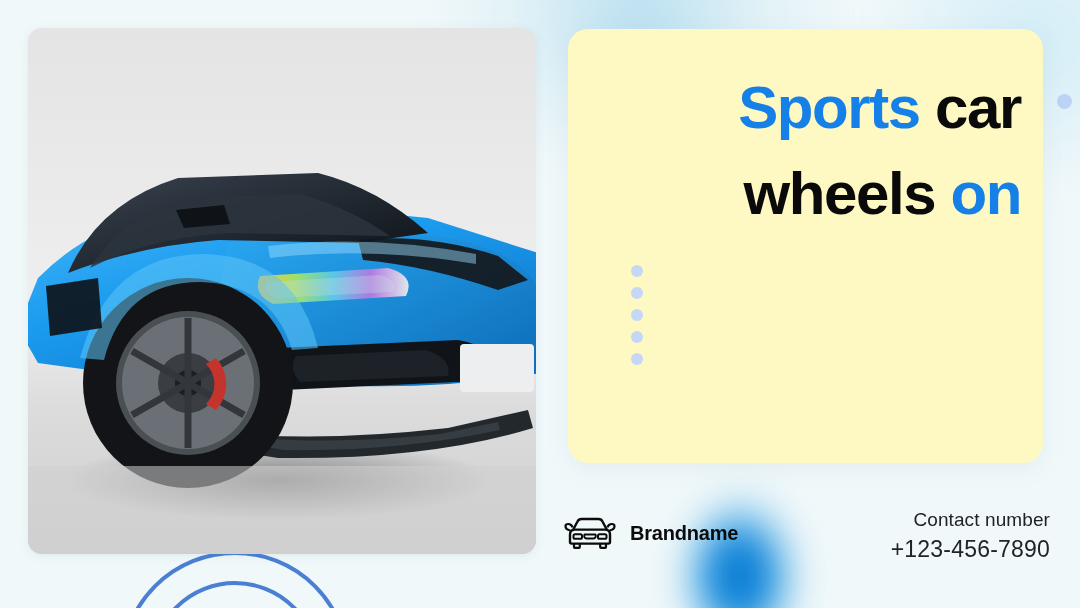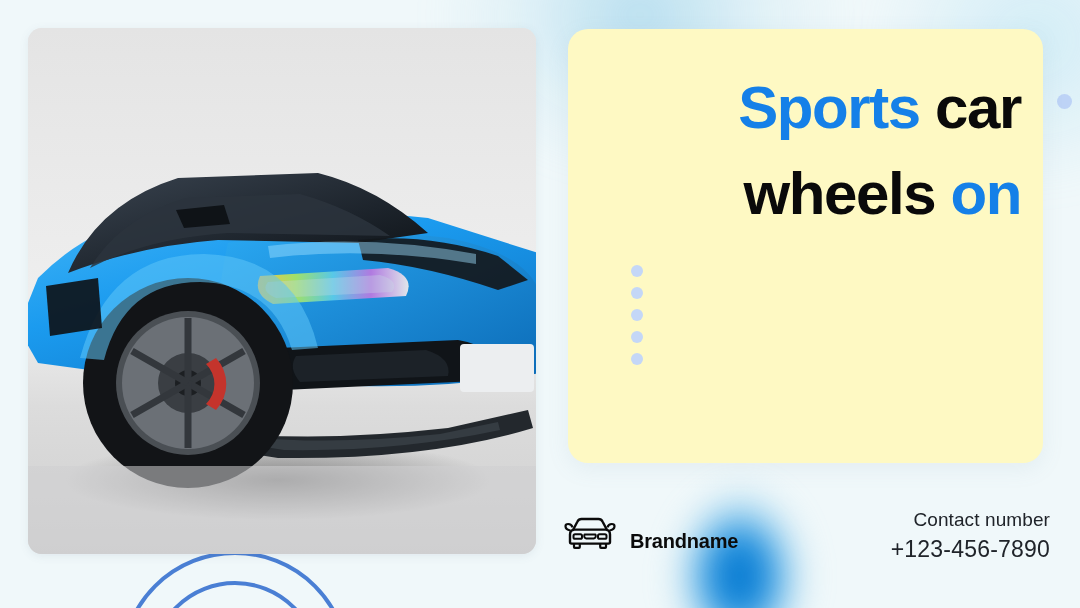--- a/index.html
+++ b/index.html
@@ -144,21 +144,21 @@
     color: #3b3f45;
     letter-spacing: 0.05px;
   }
 
   
   .brand {
     position: absolute;
     left: 562px;
     top: 513px;
     display: flex;
-    align-items: flex-end;
+    align-items: center;
     gap: 12px;
   }
   .brand-icon { width: 56px; height: 40px; display: block; }
   .brand-name {
     font-size: 20px;
     font-weight: 700;
     color: #0b0b0b;
     letter-spacing: -0.2px;
   }
 

